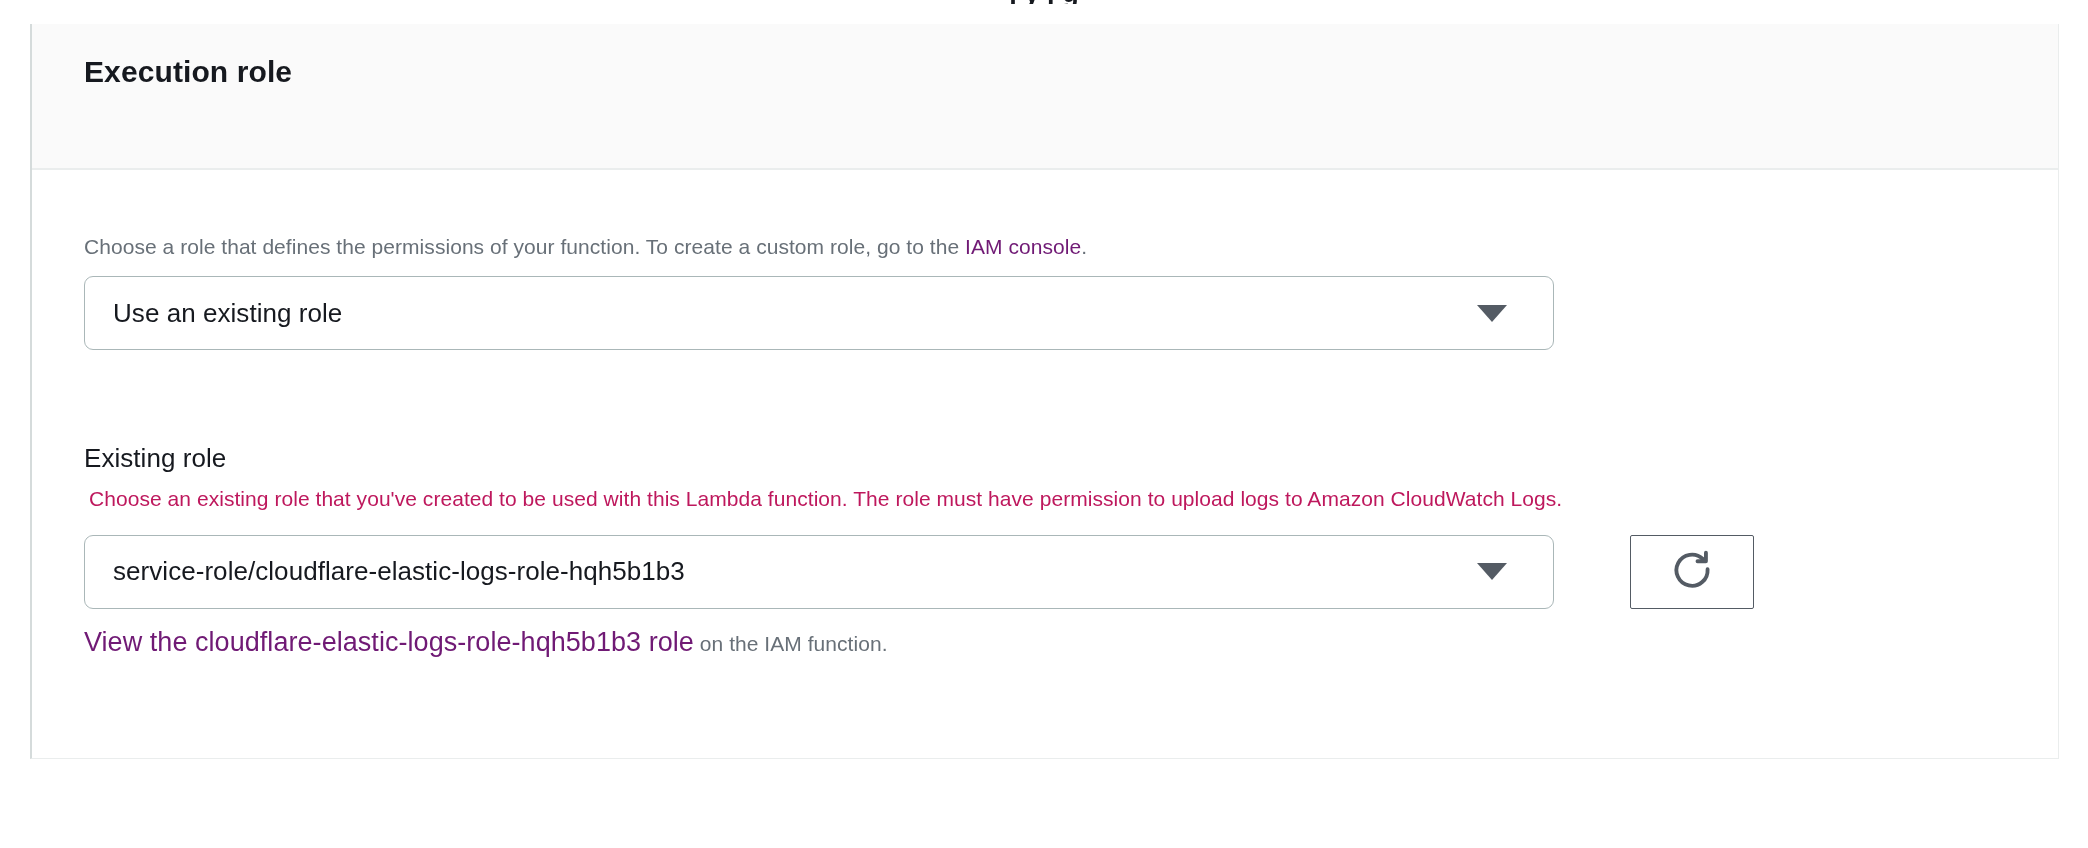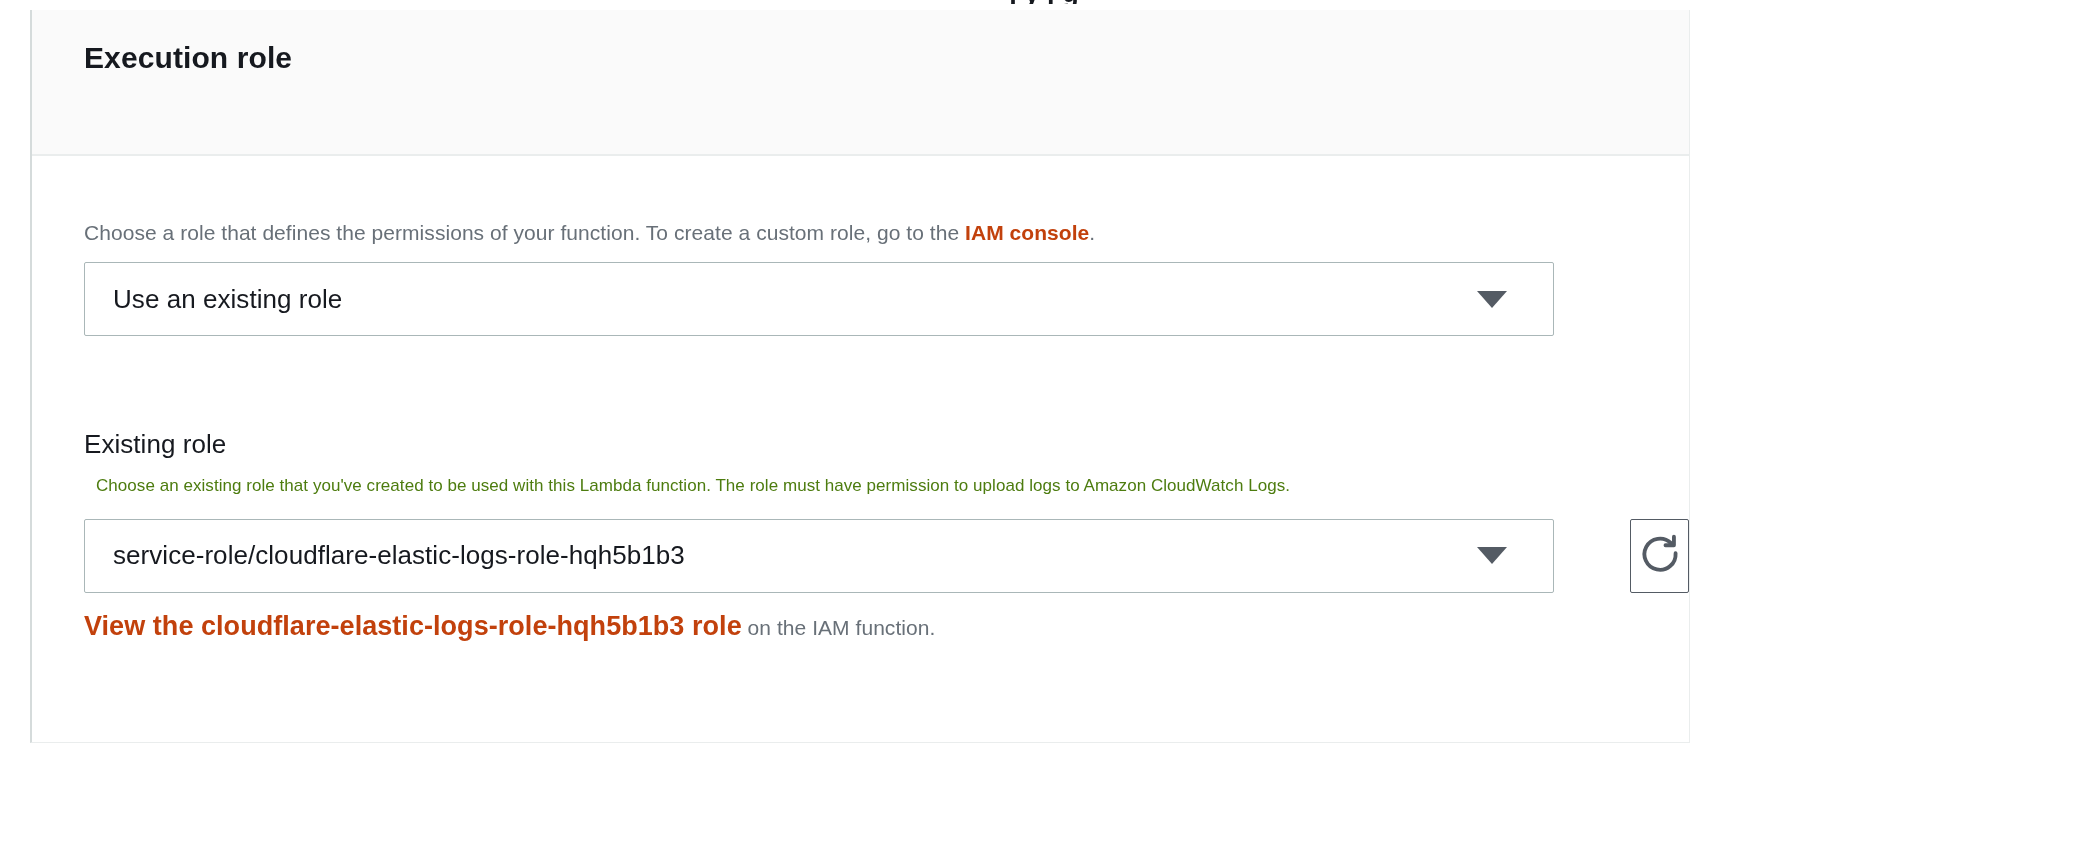--- a/index.html
+++ b/index.html
@@ -29,22 +29,22 @@
     font-size: 27px;
     font-weight: 700;
     letter-spacing: 0.1px;
     text-align: center;
     white-space: nowrap;
   }
 
   .card {
     position: absolute;
     left: 30px;
-    top: 10px;
-    width: 1660px;
+    top: 24px;
+    width: 2029px;
     background: #ffffff;
     border-left: 2px solid #d5dbdb;
     border-right: 1px solid #eaeded;
     border-bottom: 1px solid #eaeded;
     box-sizing: border-box;
   }
 
   .card-header {
     background: #fafafa;
     border-bottom: 2px solid #eaeded;
@@ -68,41 +68,41 @@
   }
 
   .hint-text {
     font-size: 21px;
     color: #687078;
     line-height: 1.45;
     letter-spacing: 0.05px;
   }
 
   .link {
-    color: #c2410c;
-    font-weight: 700;
+    color: #701a75;
+    font-weight: 400;
     text-decoration: none;
     cursor: pointer;
   }
 
   .desc-row-1 { padding-top: 62px; }
 
   
   .select-wrap {
     position: relative;
     display: inline-block;
     vertical-align: middle;
   }
   .select-box {
     position: relative;
     width: 1470px;
     height: 74px;
     background: #ffffff;
     border: 1px solid #aab7b8;
-    border-radius: 2px;
+    border-radius: 9px;
     box-sizing: border-box;
     cursor: pointer;
     display: flex;
     align-items: center;
   }
   .select-value {
     font-size: 26px;
     color: #16191f;
     padding-left: 28px;
     letter-spacing: 0.05px;
@@ -127,26 +127,26 @@
 
   .field-label {
     font-size: 26px;
     color: #16191f;
     letter-spacing: 0.05px;
     line-height: 1.3;
     margin: 0 0 8px 0;
   }
 
   .field-desc {
-    font-size: 17px;
-    color: #4d7c0f;
+    font-size: 21px;
+    color: #be185d;
     line-height: 1.45;
     letter-spacing: 0.05px;
     max-width: 1985px;
-    margin: 12px;
+    margin: 5px;
   }
 
   .select-and-refresh {
     display: flex;
     align-items: center;
     margin-top: 20px;
     gap: 20px;
   }
 
   .refresh-button {

